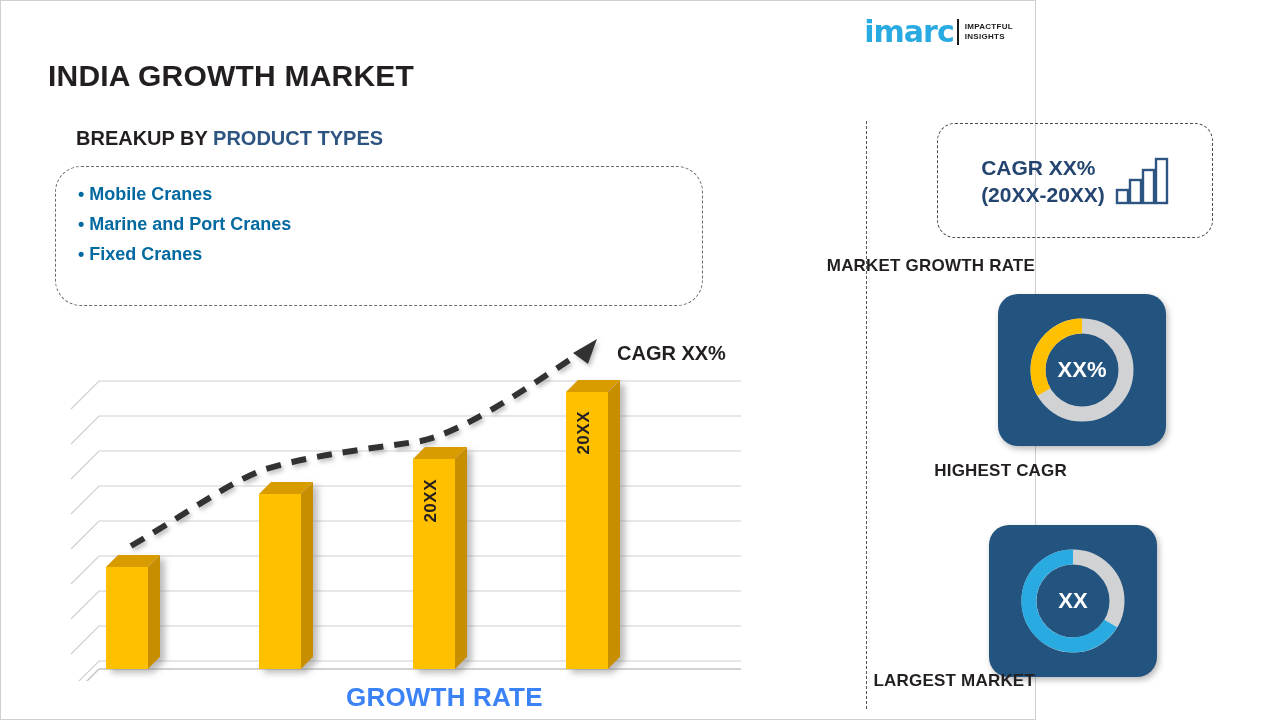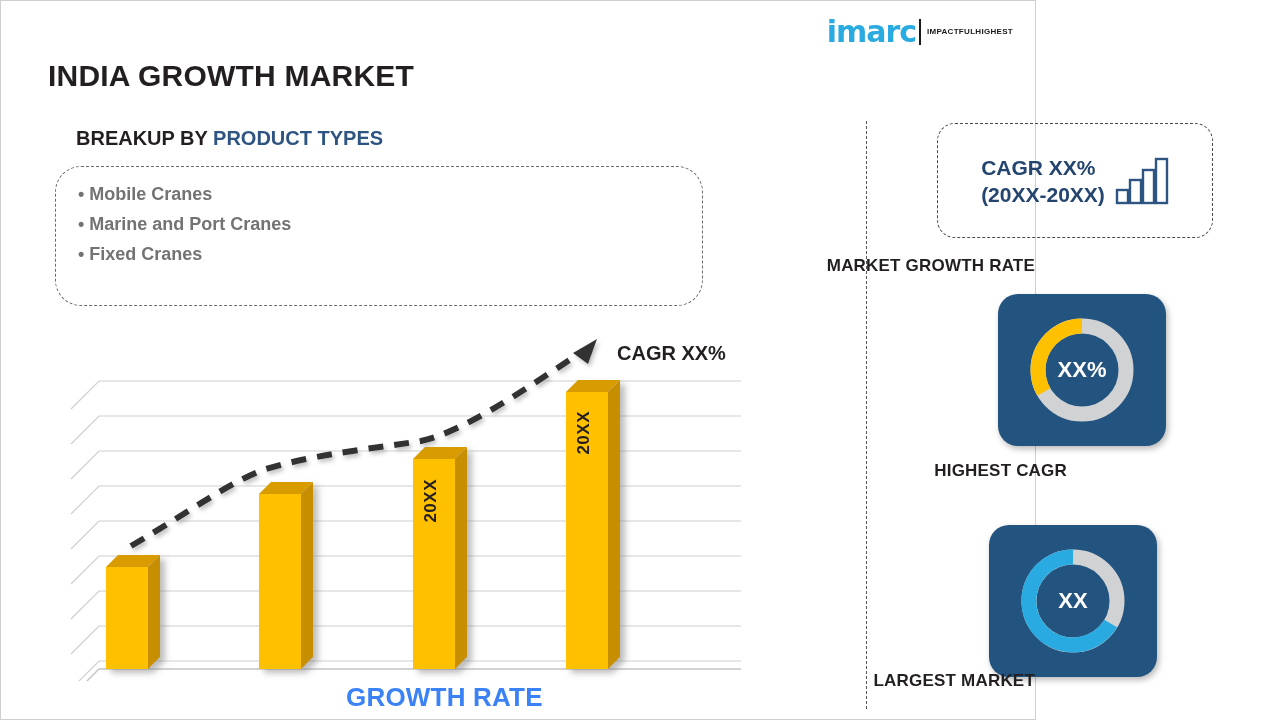--- a/index.html
+++ b/index.html
@@ -38,21 +38,21 @@
     font-family: "DejaVu Sans", sans-serif;
   }
   .logo-divider {
     width: 2px;
     height: 26px;
     background: #1a1a1a;
     margin: 0 6px 0 3px;
   }
   .logo-tag {
     display: flex;
-    flex-direction: row;
+    flex-direction: column;
     justify-content: center;
     font-size: 8px;
     font-weight: bold;
     color: #1a1a1a;
     line-height: 10px;
     letter-spacing: 0.3px;
   }
 
   
   .main-title {
@@ -81,21 +81,21 @@
     top: 165px;
     width: 648px;
     height: 140px;
     border: 1.6px dashed #6b6b6b;
     border-radius: 26px;
     padding: 12px 0 0 22px;
   }
   .bullet-item {
     font-size: 18px;
     font-weight: bold;
-    color: #737373;
+    color: #0369a1;
     line-height: 30px;
     white-space: nowrap;
   }
   .bullet-dot { margin-right: 5px; }
 
   
   .chart {
     position: absolute;
     left: 60px;
     top: 330px;
@@ -204,21 +204,21 @@
 </head>
 <body>
 
 <div id="page">
 
   <div class="logo">
     <div class="logo-mark">imarc</div>
     <div class="logo-divider"></div>
     <div class="logo-tag">
       <span>IMPACTFUL</span>
-      <span>HIGHEST</span>
+      <span>INSIGHTS</span>
     </div>
   </div>
 
   <div class="main-title">INDIA GROWTH MARKET</div>
 
   <div class="sub-title">
     <span>BREAKUP BY </span><span class="accent">PRODUCT TYPES</span>
   </div>
 
   <div class="bullet-box">

